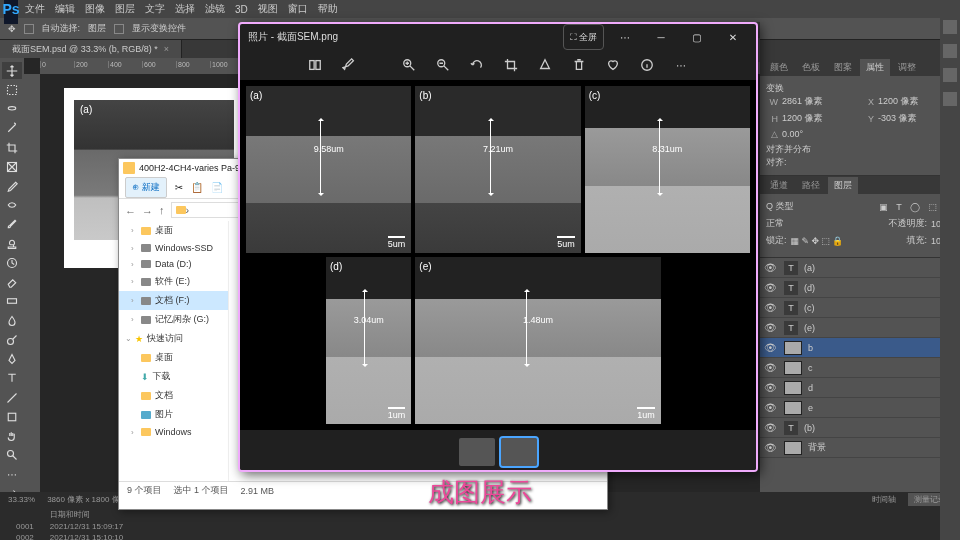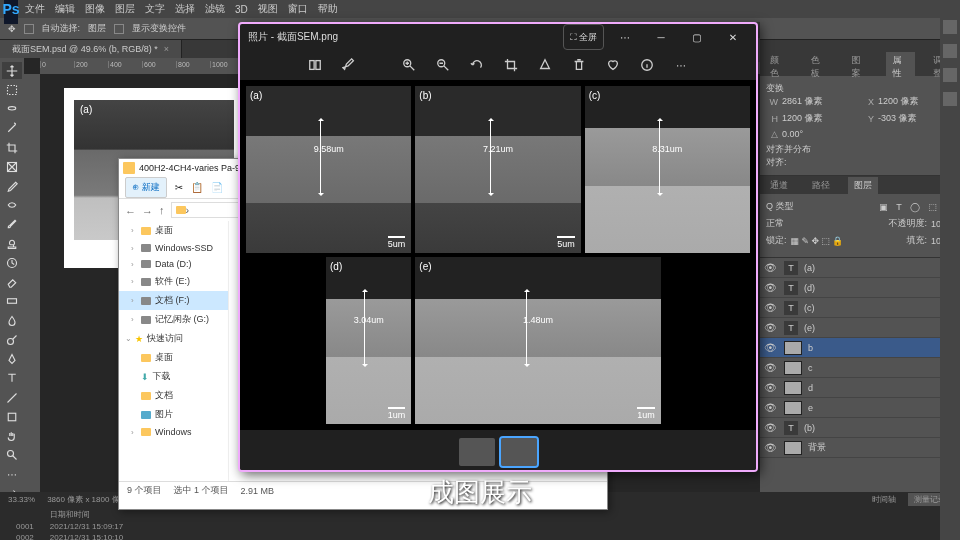--- a/index.html
+++ b/index.html
@@ -33,21 +33,21 @@
 .canvas-wrap{flex:1;background:#262626;position:relative;overflow:hidden}
 .ruler-h{position:absolute;top:0;left:16px;right:0;height:16px;background:#535353;display:flex;font-size:7px;color:#bbb}
 .ruler-h span{position:absolute;border-left:1px solid #777;padding-left:1px;top:3px}
 .ruler-v{position:absolute;top:16px;left:0;width:16px;bottom:0;background:#535353}
 .canvas{position:absolute;top:30px;left:40px;width:180px;height:180px;background:#fff}
 .psimg{position:absolute;top:12px;left:10px;width:160px;height:140px;background:linear-gradient(to bottom,#444 0,#333 35%,#6a6a6a 36%,#7a7a7a 68%,#bfbfbf 70%,#c9c9c9 100%)}
 .psimg .lbl{position:absolute;top:4px;left:6px;color:#fff;font-size:10px}
 
 
 .right{width:200px;background:#535353;display:flex;flex-direction:column;font-size:9px}
-.panel-tabs{height:18px;background:#383838;display:flex;align-items:center;gap:12px;padding:0 4px}
+.panel-tabs{height:18px;background:#383838;display:flex;align-items:center;gap:2px;padding:0 4px}
 .panel-tabs span{padding:2px 6px;background:#535353;font-size:9px}
 .panel-tabs span.inactive{background:transparent;color:#999}
 .panel-body{padding:6px;border-bottom:1px solid #333}
 .prow{display:flex;align-items:center;gap:4px;margin-bottom:4px}
 .prow .lbl{width:12px;text-align:right;color:#aaa}
 .prow .val{flex:1}
 .layers{flex:1;overflow-y:auto}
 .layer{display:flex;align-items:center;height:20px;padding:0 4px;gap:6px;border-bottom:1px solid #444}
 .layer .eye{width:14px;font-size:10px}
 .layer .thumb{width:18px;height:14px;background:#aaa;border:1px solid #222}
@@ -98,21 +98,21 @@
 .subimg .arrow{position:absolute;top:20%;left:45%;width:1px;height:45%;background:#fff}
 .subimg .arrow::before,.subimg .arrow::after{content:"";position:absolute;left:-2px;border:3px solid transparent}
 .subimg .arrow::before{top:-4px;border-bottom-color:#fff}
 .subimg .arrow::after{bottom:-4px;border-top-color:#fff}
 .v-img .cell-de{grid-column:1/span 1}
 .v-thumbs{height:44px;display:flex;align-items:center;justify-content:center;gap:6px;background:#202020}
 .v-thumbs .th{width:36px;height:28px;background:#555;border-radius:2px}
 .v-thumbs .th.sel{outline:2px solid #4aa5ff}
 
 
-.caption{position:absolute;bottom:30px;left:50%;transform:translateX(-50%);font-size:26px;color:#ffffff;text-shadow:1px 1px 3px #000;z-index:20;font-weight:500}
+.caption{position:absolute;bottom:30px;left:50%;transform:translateX(-50%);font-size:26px;color:#ec4899;text-shadow:1px 1px 3px #000;z-index:20;font-weight:500}
 
 
 .rightstrip{position:absolute;top:0;right:0;width:20px;height:100%;background:#454545;z-index:3;display:flex;flex-direction:column;align-items:center;padding-top:20px;gap:10px}
 .rightstrip div{width:14px;height:14px;background:#666}
 
 .actions{position:absolute;top:22px;right:200px;width:160px;height:40px;background:#454545;z-index:2;font-size:9px}
 .actions .tabs{height:16px;display:flex;gap:2px;padding:2px 4px;background:#383838}
 .actions .tabs span{padding:1px 6px;background:#535353}
 .actions .row{padding:4px 6px;display:flex;gap:4px;align-items:center}
 </style>
@@ -138,21 +138,21 @@
   <span>✥</span>
   <span class="chk"></span>
   <span>自动选择:</span>
   <span>图层</span>
   <span class="chk"></span>
   <span>显示变换控件</span>
 </div>
 
 <div class="tabbar">
   <div class="tab">
-    <span>截面SEM.psd @ 49.6% (b, RGB/8) *</span>
+    <span>截面SEM.psd @ 33.3% (b, RGB/8) *</span>
     <span class="x">×</span>
   </div>
 </div>
 
 <div class="main">
 
   <div class="tools">
     <div class="tool sel">
         <svg viewBox="0 0 16 16">
           <path d="M8 1v14M1 8h14M8 1l-2 2M8 1l2 2M8 15l-2-2M8 15l2-2"></path>

